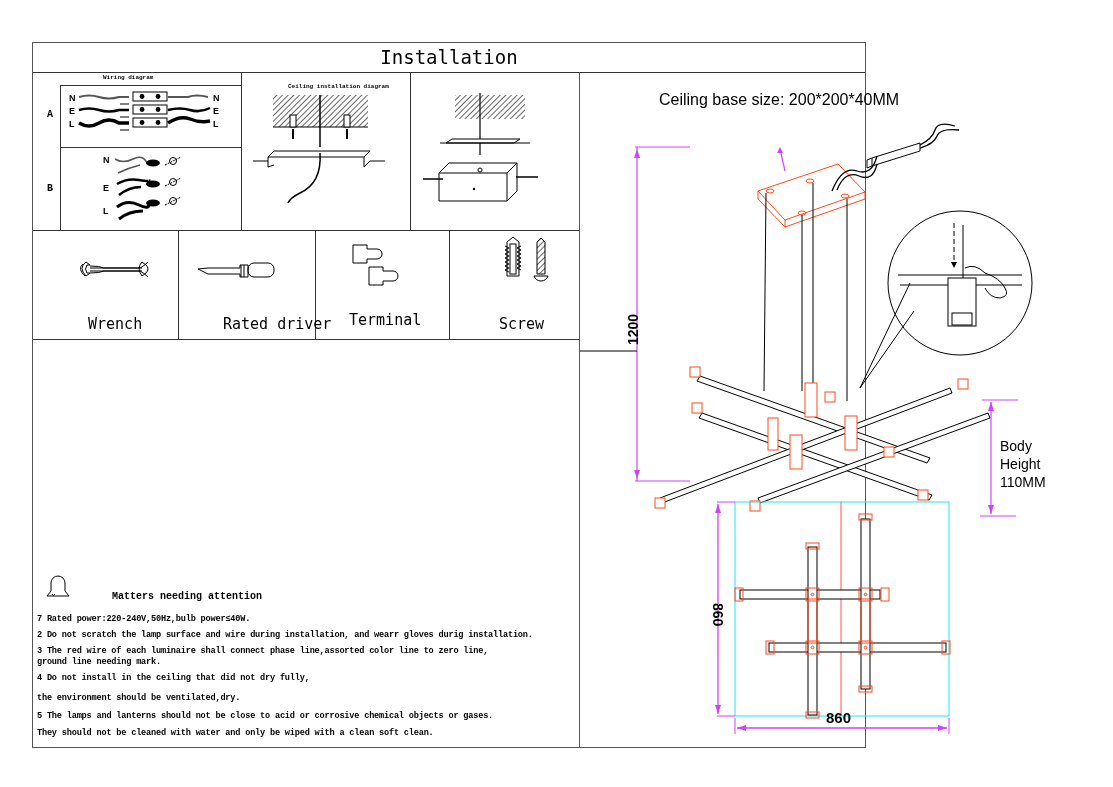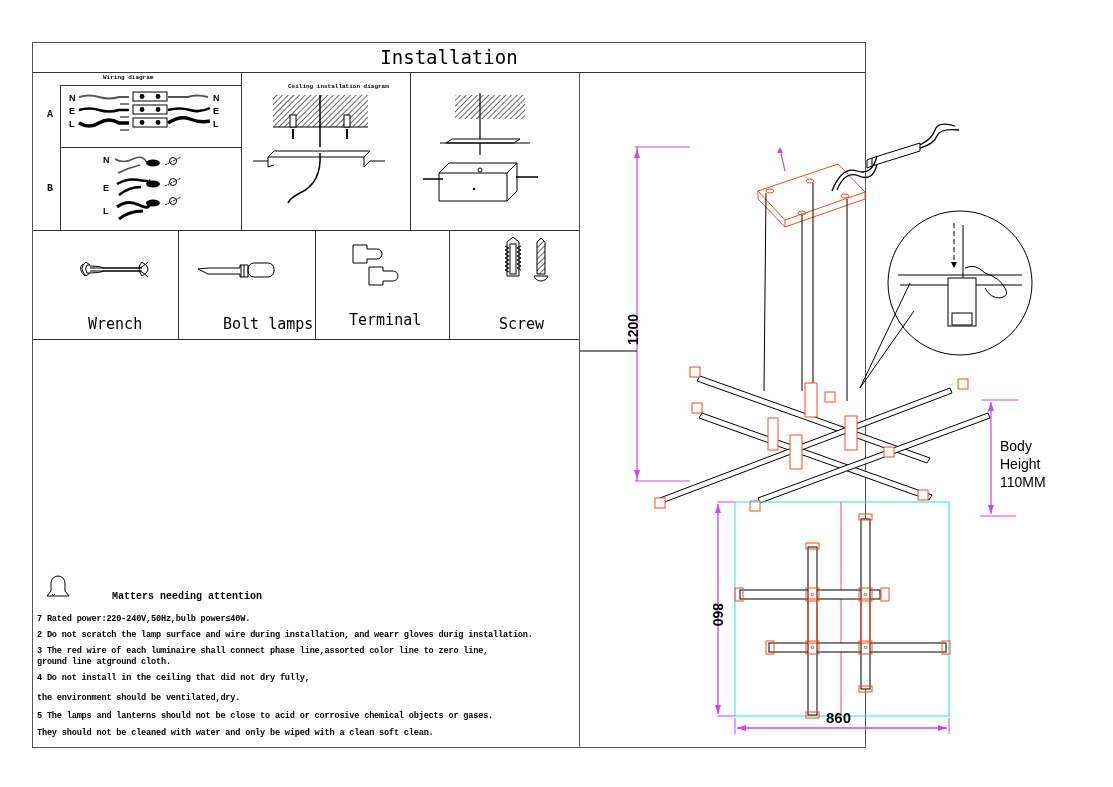--- a/index.html
+++ b/index.html
@@ -143,21 +143,21 @@
       <path d="M5 6 q-6 5 2 12 M12 8 q10 0 14 2 h36 q4 -2 8 -6 M12 15 q10 0 14 -2 h36 q4 2 8 6" stroke="#000" fill="none"></path>
     </svg>
     <div class="tool-label" style="left:55px;top:272px">Wrench</div>
   </div>
   <div>
     <svg style="left:163px;top:218px" width="100" height="20">
       <path d="M2 8 l10 -1 h32 v-3 h8 v12 h-8 v-3 h-32 z" stroke="#000" fill="none"></path>
       <rect x="52" y="2" width="26" height="14" rx="6" stroke="#000" fill="none"></rect>
       <path d="M45 4 v12 M48 4 v12" stroke="#000"></path>
     </svg>
-    <div class="tool-label" style="left:190px;top:272px">Bolt lamps</div>
+    <div class="tool-label" style="left:190px;top:272px">Rated driver</div>
   </div>
   <div>
     <svg style="left:318px;top:200px" width="70" height="45">
       <path d="M2 2 h14 v4 h10 a5 5 0 0 1 0 10 h-10 v4 h-14 z" stroke="#000" fill="#fff"></path>
       <path d="M18 24 h14 v4 h10 a5 5 0 0 1 0 10 h-10 v4 h-14 z" stroke="#000" fill="#fff"></path>
     </svg>
     <div class="tool-label" style="left:316px;top:268px">Terminal</div>
   </div>
   <div>
     <svg style="left:470px;top:193px" width="60" height="50">
@@ -172,27 +172,28 @@
 
   <div>
     <svg style="left:10px;top:530px" width="30" height="26">
       <path d="M8 18 v-8 a7 7 0 0 1 14 0 v8 l4 5 h-22 z" stroke="#000" fill="#fff"></path>
       <path d="M9 21 q1 3 3 0" stroke="#000" fill="none"></path>
     </svg>
     <div class="abs mono-bold" style="left:79px;top:548px;font-size:10px">Matters needing attention</div>
     <div class="note" style="top:571px">7 Rated power:220-240V,50Hz,bulb power≤40W.</div>
     <div class="note" style="top:587px">2 Do not scratch the lamp surface and wire during installation, and wearr gloves durig installation.</div>
     <div class="note" style="top:603px">3 The red wire of each luminaire shall connect phase line,assorted color line to zero line,</div>
-    <div class="note" style="top:614px">  ground line atground cloth.</div>
+    <div class="note" style="top:614px">  ground line needing mark.</div>
     <div class="note" style="top:630px">4 Do not install in the ceiling that did not dry fully,</div>
     <div class="note" style="top:650px">  the environment should be ventilated,dry.</div>
     <div class="note" style="top:668px">5 The lamps and lanterns should not be close to acid or corrosive chemical objects or gases.</div>
     <div class="note" style="top:685px">  They should not be cleaned with water and only be wiped with a clean soft clean.</div>
   </div>
 
+  <div class="abs sans" style="left:626px;top:48px;font-size:16px;white-space:nowrap">Ceiling base size: 200*200*40MM</div>
 
   <svg style="left:547px;top:30px" width="490" height="675">
 
     <path d="M205 98 l-5 -22" stroke="#cc44ff" stroke-width="1.2"></path>
     <path d="M200 74 l-3 6 h6 z" fill="#cc44ff"></path>
 
     <line x1="55" y1="74" x2="110" y2="74" stroke="#cc44ff"></line>
     <line x1="57" y1="74" x2="57" y2="408" stroke="#cc44ff" stroke-width="1.2"></line>
     <path d="M57 76 l-3 9 h6 z M57 406 l-3 -9 h6 z" fill="#cc44ff"></path>
     <line x1="55" y1="408" x2="110" y2="408" stroke="#cc44ff"></line>

